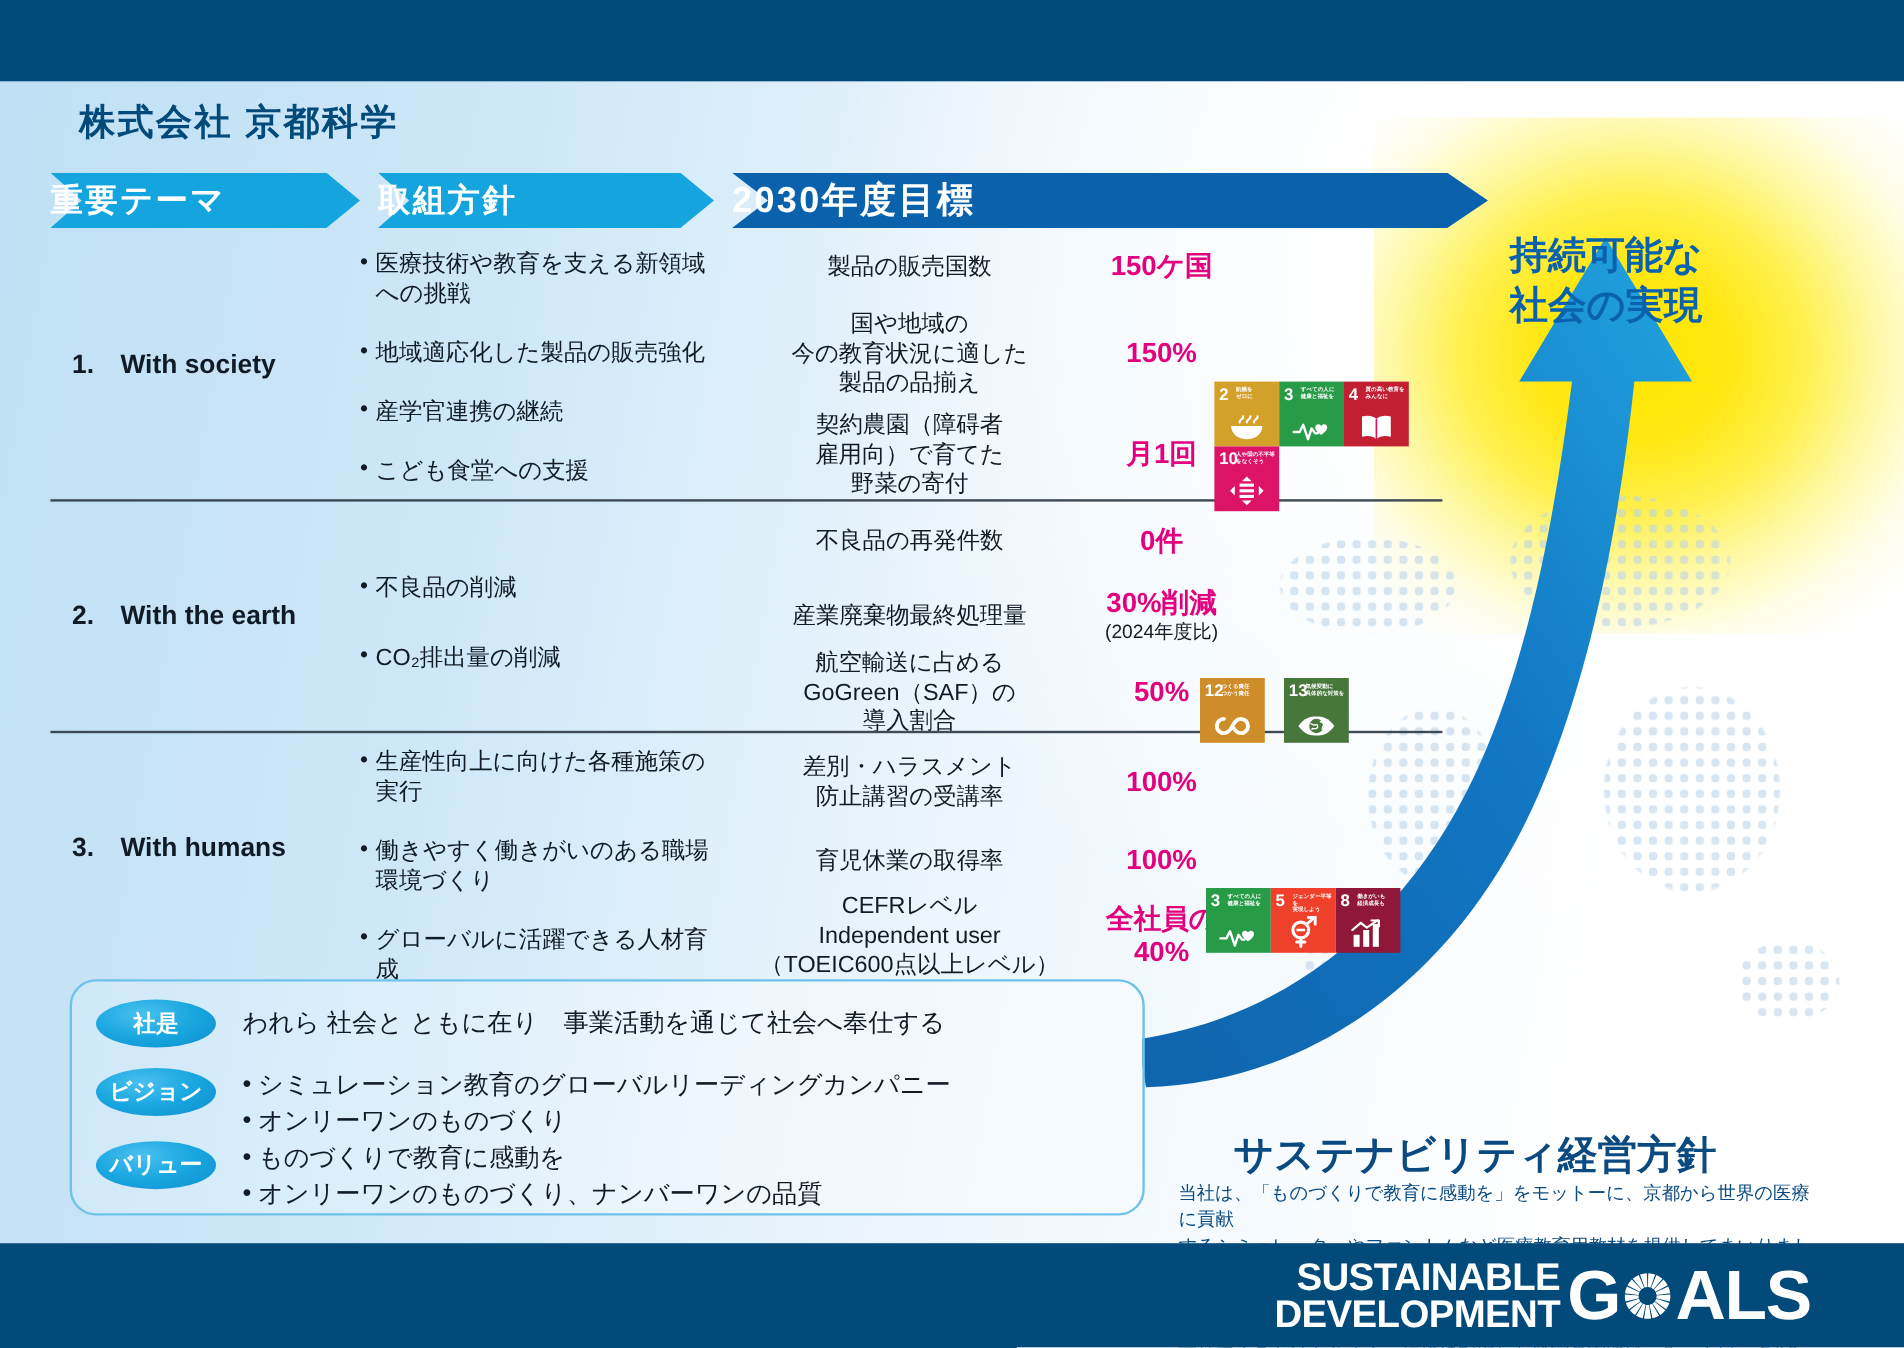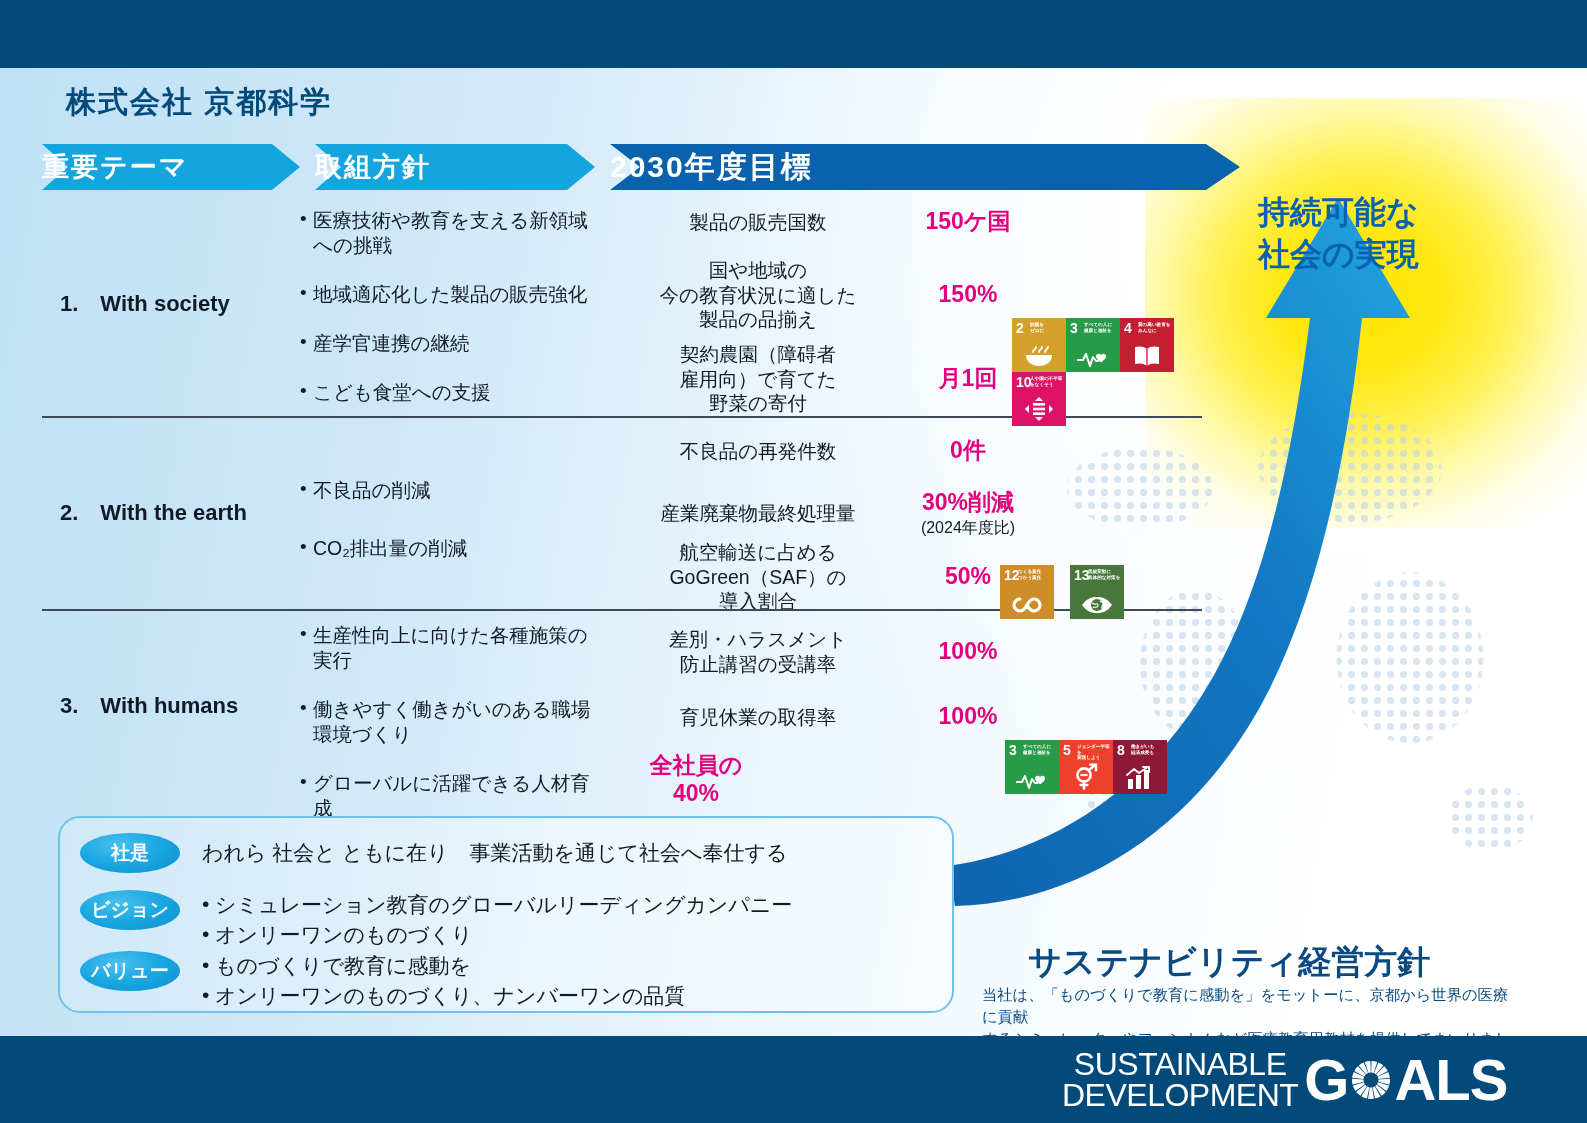--- a/index.html
+++ b/index.html
@@ -232,22 +232,22 @@
     position:absolute; left:982px; top:916px; width:530px;
     font-size:15.3px; color:#0b4a80; line-height:1.45; white-space:pre-line;
   }
 
   
   #sdg-logo {
     position:absolute; left:1062px; top:1036px; width:480px; height:87px;
     display:flex; align-items:center; color:#ffffff;
   }
   #sdg-words {
-    font-size:32px; font-weight:normal; line-height:0.96; letter-spacing:-0.5px;
-    text-align:center;
+    font-size:32px; font-weight:bold; line-height:0.96; letter-spacing:-0.5px;
+    text-align:right;
   }
   #sdg-goals-word {
     font-size:58px; font-weight:bold; letter-spacing:-1px;
     display:flex; align-items:center; margin-left:6px;
   }
   #sdg-wheel { margin:0 1px; }
 </style>
 </head>
 <body>
 
@@ -364,20 +364,23 @@
       <div class="goal g0">
         <div class="goal-name" style="white-space: pre-line;">差別・ハラスメント
 防止講習の受講率</div>
         <div class="goal-val" style="white-space: pre-line;">100%</div>
       </div>
       <div class="goal g1">
         <div class="goal-name" style="white-space: pre-line;">育児休業の取得率</div>
         <div class="goal-val" style="white-space: pre-line;">100%</div>
       </div>
       <div class="goal g2">
+        <div class="goal-name" style="white-space: pre-line;">CEFRレベル
+Independent user
+（TOEIC600点以上レベル）</div>
         <div class="goal-val" style="white-space: pre-line;">全社員の
 40%</div>
       </div>
     </div>
   </div>
 
   <div class="sdg-group" id="sdg1">
       <div class="sdg" style="background: rgb(211, 160, 41);">
         <div class="num">2</div>
         <div class="cap" style="white-space: pre-line;">飢餓を

